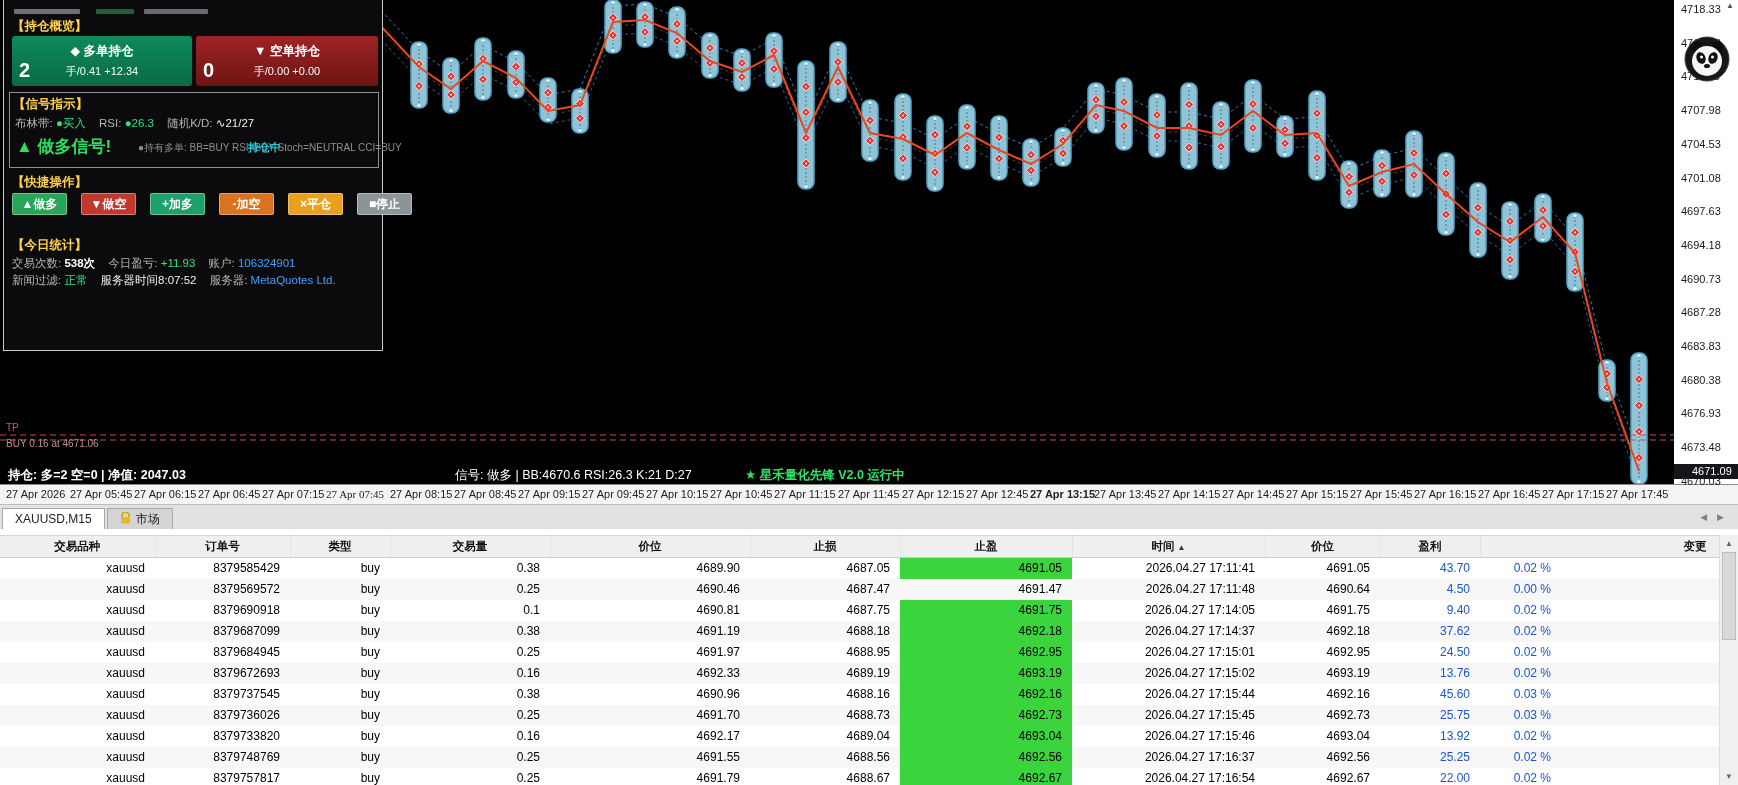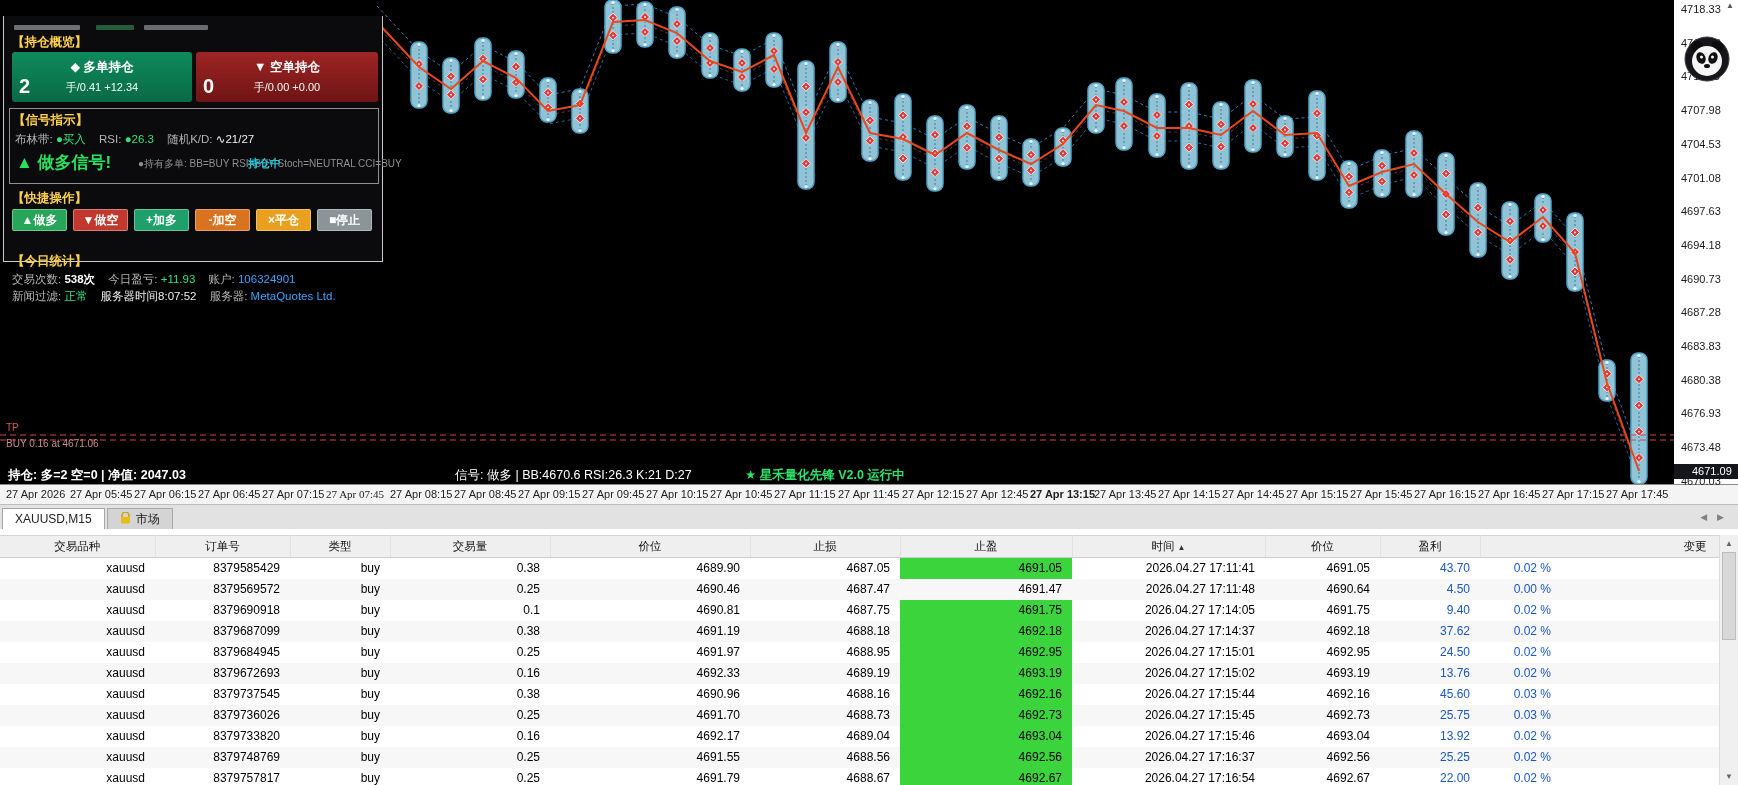--- a/index.html
+++ b/index.html
@@ -19,21 +19,21 @@
 
   
   #price-axis{position:absolute;left:1674px;top:0;width:64px;height:484px;background:#fff;z-index:4}
   .price-label{position:absolute;left:7px;font-size:11px;color:#1a1a1a;line-height:14px;white-space:nowrap}
   #price-tag{position:absolute;left:0;top:464px;width:64px;height:15px;background:#14161c;color:#fff;
     font-size:11px;line-height:15px;padding-left:18px;z-index:6}
   #axis-up{position:absolute;right:4px;top:1px;color:#555;font-size:8px;z-index:7}
   #panda{position:absolute;left:1684px;top:36px;z-index:8}
 
   
-  #ea-panel{position:absolute;left:3px;top:16px;width:380px;height:246px;background:#0b0b0d;
+  #ea-panel{position:absolute;left:3px;top:0;width:380px;height:351px;background:#0b0b0d;
     border:1px solid #c9c9c9;border-top:none;z-index:10}
   .sec-h{color:#ffd04d;font-weight:bold;font-size:12.5px;white-space:nowrap}
   .clip-strip{position:absolute;top:0;left:0;right:0;height:16px;background:#0b0b0d}
   .clip-strip span{position:absolute;bottom:2px;height:5px;opacity:.5;border-radius:1px}
   .clip-strip .c1{left:10px;width:66px;background:#cfd4d8}
   .clip-strip .c2{left:92px;width:38px;background:#3fae6a}
   .clip-strip .c3{left:140px;width:64px;background:#c8cccf}
   #ov-h{position:absolute;top:18px;left:8px}
   .pos-box{position:absolute;top:36px;height:50px;border-radius:3px;text-align:center;color:#fff}
   #pos-long{left:8px;width:180px;background:linear-gradient(#0e8a5c,#0a6a45)}
@@ -41,21 +41,21 @@
   .pos-title{font-size:12.5px;font-weight:bold;margin-top:7px}
   .pos-detail{font-size:11px;margin-top:4px;color:#f2fff8}
   .pos-count{position:absolute;left:7px;bottom:4px;font-size:20px;font-weight:bold}
   #sig-box{position:absolute;top:92px;left:5px;width:370px;height:76px;border:1px solid #8f8f8f}
   #sig-h{position:absolute;top:3px;left:3px}
   #sig-r1{position:absolute;top:23px;left:5px;font-size:11.5px;white-space:nowrap}
   #sig-main{position:absolute;top:42px;left:6px;font-size:17px;font-weight:bold;color:#2ae05e;white-space:nowrap}
   #sig-detail{position:absolute;top:48px;left:128px;font-size:10px;color:#8f8f8f;white-space:nowrap}
   #sig-overlay{position:absolute;top:47px;left:238px;font-size:11px;font-weight:bold;color:#1ec8dc}
   #qk-h{position:absolute;top:174px;left:8px}
-  #qk-row{position:absolute;top:193px;left:8px;display:flex;gap:6px}
+  #qk-row{position:absolute;top:193px;left:8px;display:flex;gap:14px}
   #qk-row button{width:55px;height:22px;font-size:12px;font-weight:bold;color:#fff;
     border:1px solid rgba(255,255,255,.35);border-radius:2px;font-family:inherit;cursor:pointer}
   #st-h{position:absolute;top:237px;left:8px}
   .st-row{position:absolute;left:8px;font-size:11.5px;white-space:nowrap}
   #st-r1{top:256px}#st-r2{top:273px}
   .lbl{color:#b5b5b5}.wht{color:#fff;font-weight:bold}.wht2{color:#eee}
   .grn{color:#35e07c}.blu{color:#3fa2ff}
   .sp{margin-left:10px}
   #ea-status{position:absolute;left:3px;top:297px;width:380px;height:28px;background:#174f96;
     border:1px solid #e3e3e3;color:#fff;font-size:12px;line-height:26px;padding:0 8px;
@@ -72,21 +72,21 @@
   .tab{height:21px;padding:0 12px;font-size:12px;color:#222;display:flex;align-items:center;gap:5px;
     border:1px solid #a8a8a8;border-bottom:none;background:#d4d4d4;margin-left:2px;cursor:pointer}
   .tab.active{background:#fff}
   #tab-arrows{margin-left:auto;margin-right:14px;align-self:center;display:flex;gap:10px}
   #tab-arrows span{color:#808080;font-size:9px;cursor:pointer}
 
   
   #table-wrap{position:absolute;top:529px;left:0;width:1738px;height:256px;background:#fff;overflow:hidden}
   #trade-table{border-collapse:collapse;table-layout:fixed;width:1719px;margin-top:6px}
   #trade-table th{height:22px;background:#efefef;border-top:1px solid #d5d5d5;border-bottom:1px solid #cfcfcf;
-    border-right:1px solid #e2e2e2;font-weight:normal;font-size:11.5px;color:#111;text-align:center;
+    border-right:1px solid #e2e2e2;font-weight:bold;font-size:11.5px;color:#111;text-align:center;
     white-space:nowrap;cursor:pointer}
   #trade-table th.change{text-align:right;padding-right:12px}
   #trade-table td{height:21px;font-size:12px;color:#000;text-align:right;padding-right:10px;
     white-space:nowrap;overflow:hidden}
   #trade-table tbody tr:nth-child(even){background:#f7f7f7}
   #trade-table td.blue{color:#1a56c8}
   #trade-table td.tp-hit{background:#3cd43c;color:#000}
   #trade-table td.change{padding-right:168px}
   .sort{font-size:8px;margin-left:3px;color:#333}
 

